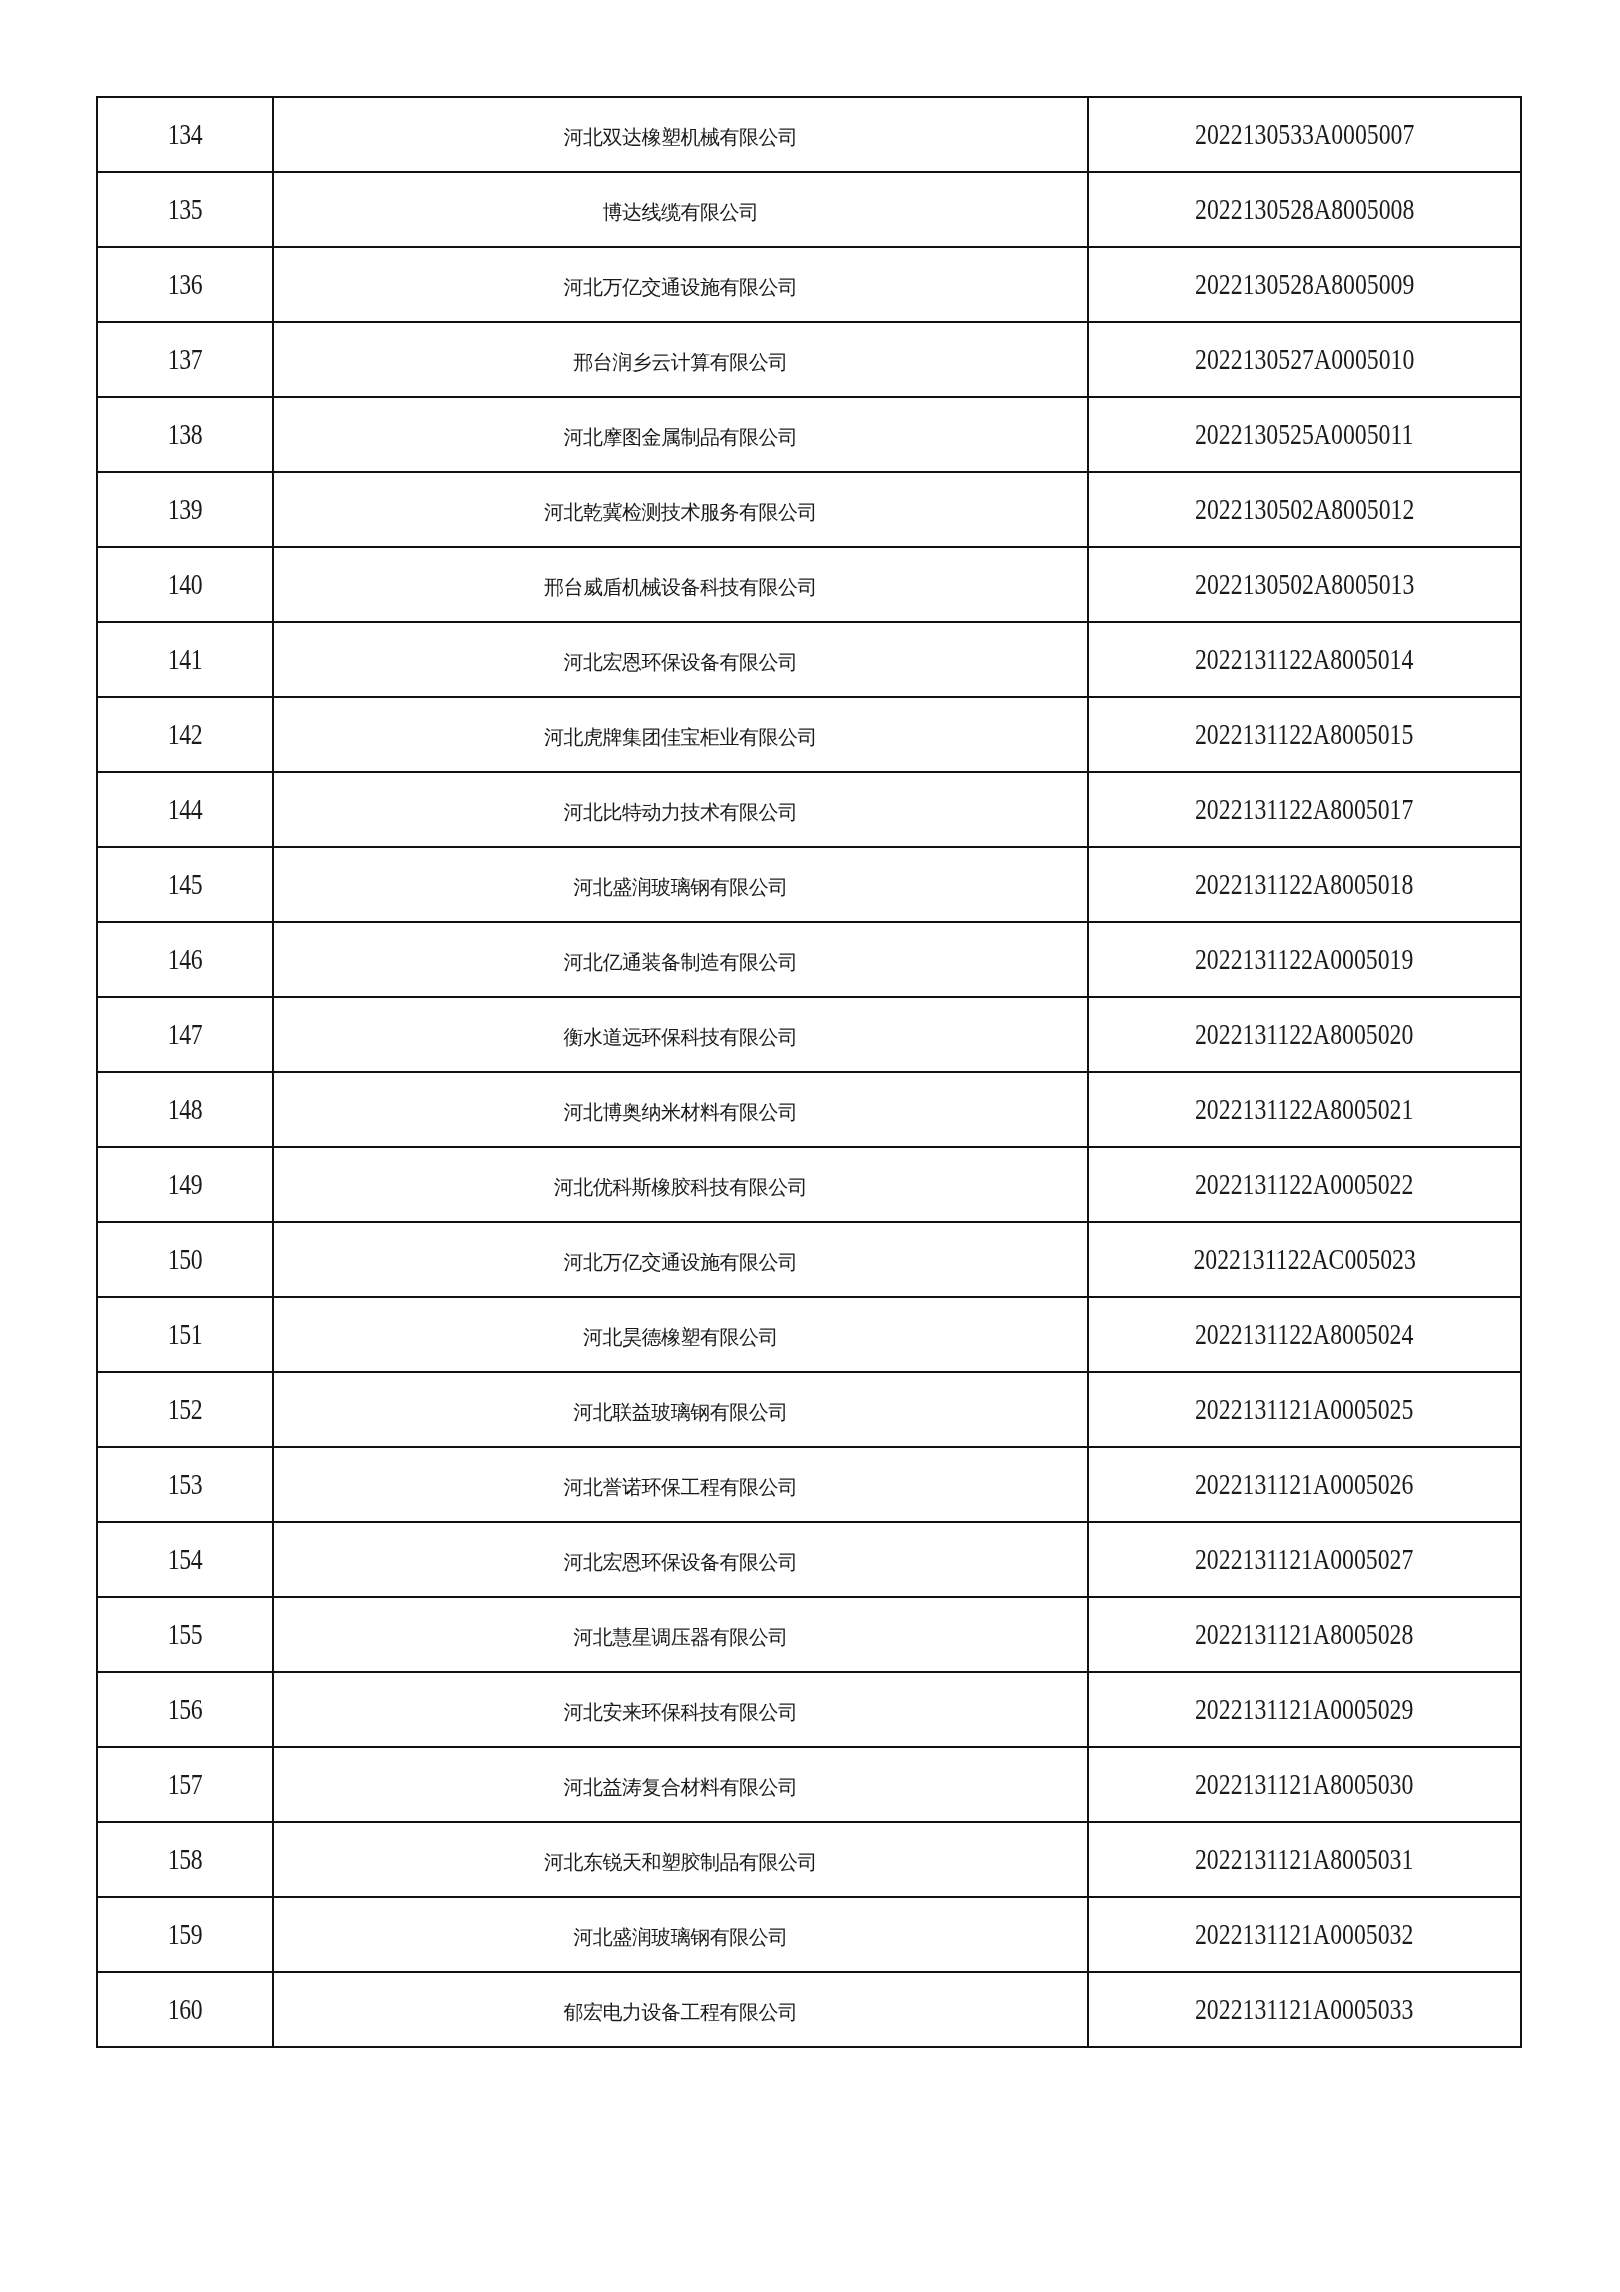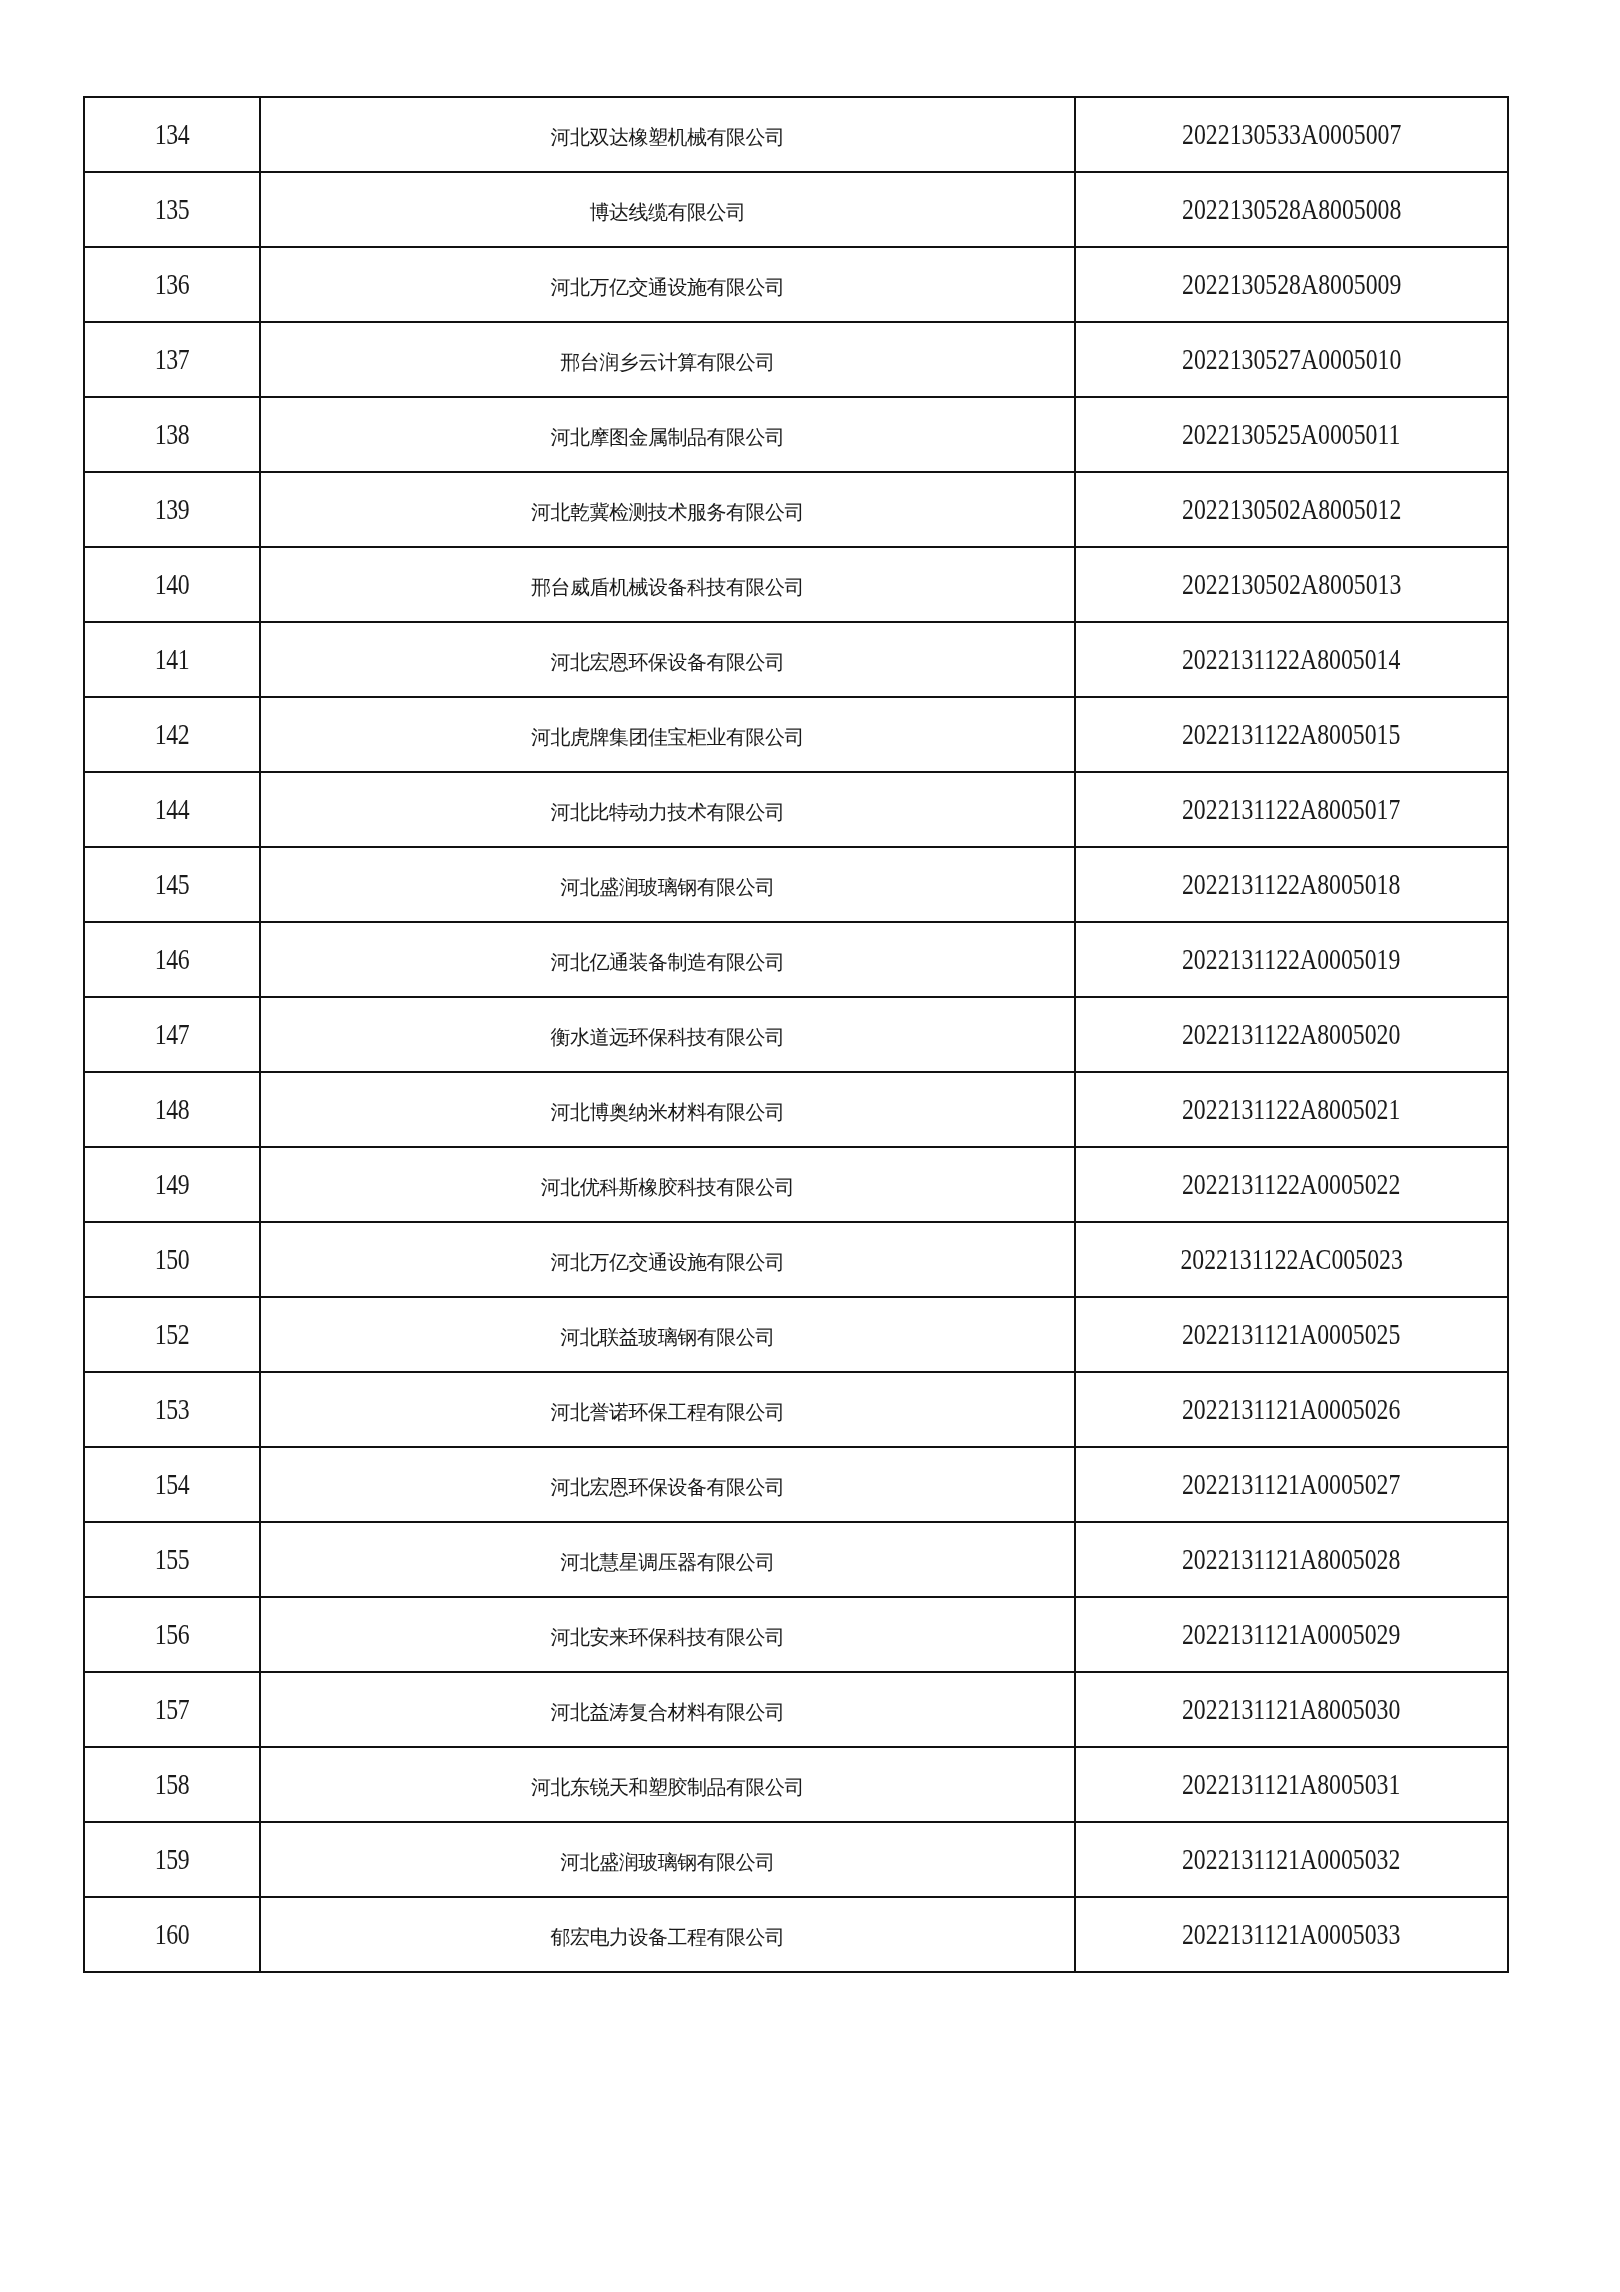--- a/index.html
+++ b/index.html
@@ -1,18 +1,18 @@
 <!DOCTYPE html>
 <html><head>
 <meta charset="utf-8">
 <style>
   html, body { margin: 0; padding: 0; background: #ffffff; }
   body { width: 1620px; height: 2293px; position: relative; overflow: hidden;
          font-family: "DejaVu Serif", "Liberation Serif", serif; color: #1a1a1a; }
-  .tbl { position: absolute; left: 83px; top: 96px; width: 1425px;
+  .tbl { position: absolute; left: 96px; top: 96px; width: 1425px;
          border-collapse: collapse; table-layout: fixed; }
   .tbl td { height: 73px; border-top: 2.9px solid #111; border-bottom: 2.9px solid #111;
             border-left: 2px solid #111; border-right: 2px solid #111;
             text-align: center; vertical-align: middle; padding: 0;
             font-size: 28px; letter-spacing: -0.5px; }
   .c1 { width: 176px; }
   .c2 { width: 815px; }
   .c3 { width: 433px; }
   .num, .code { font-family: "Liberation Serif", serif; font-size: 29px;
                 display: inline-block; transform: scaleX(0.82); }
@@ -103,20 +103,25 @@
         <td><span class="num">149</span></td>
         <td><span class="name">河北优科斯橡胶科技有限公司</span></td>
         <td><span class="code">2022131122A0005022</span></td>
       </tr>
       <tr>
         <td><span class="num">150</span></td>
         <td><span class="name">河北万亿交通设施有限公司</span></td>
         <td><span class="code">2022131122AC005023</span></td>
       </tr>
       <tr>
+        <td><span class="num">151</span></td>
+        <td><span class="name">河北昊德橡塑有限公司</span></td>
+        <td><span class="code">2022131122A8005024</span></td>
+      </tr>
+      <tr>
         <td><span class="num">152</span></td>
         <td><span class="name">河北联益玻璃钢有限公司</span></td>
         <td><span class="code">2022131121A0005025</span></td>
       </tr>
       <tr>
         <td><span class="num">153</span></td>
         <td><span class="name">河北誉诺环保工程有限公司</span></td>
         <td><span class="code">2022131121A0005026</span></td>
       </tr>
       <tr>

